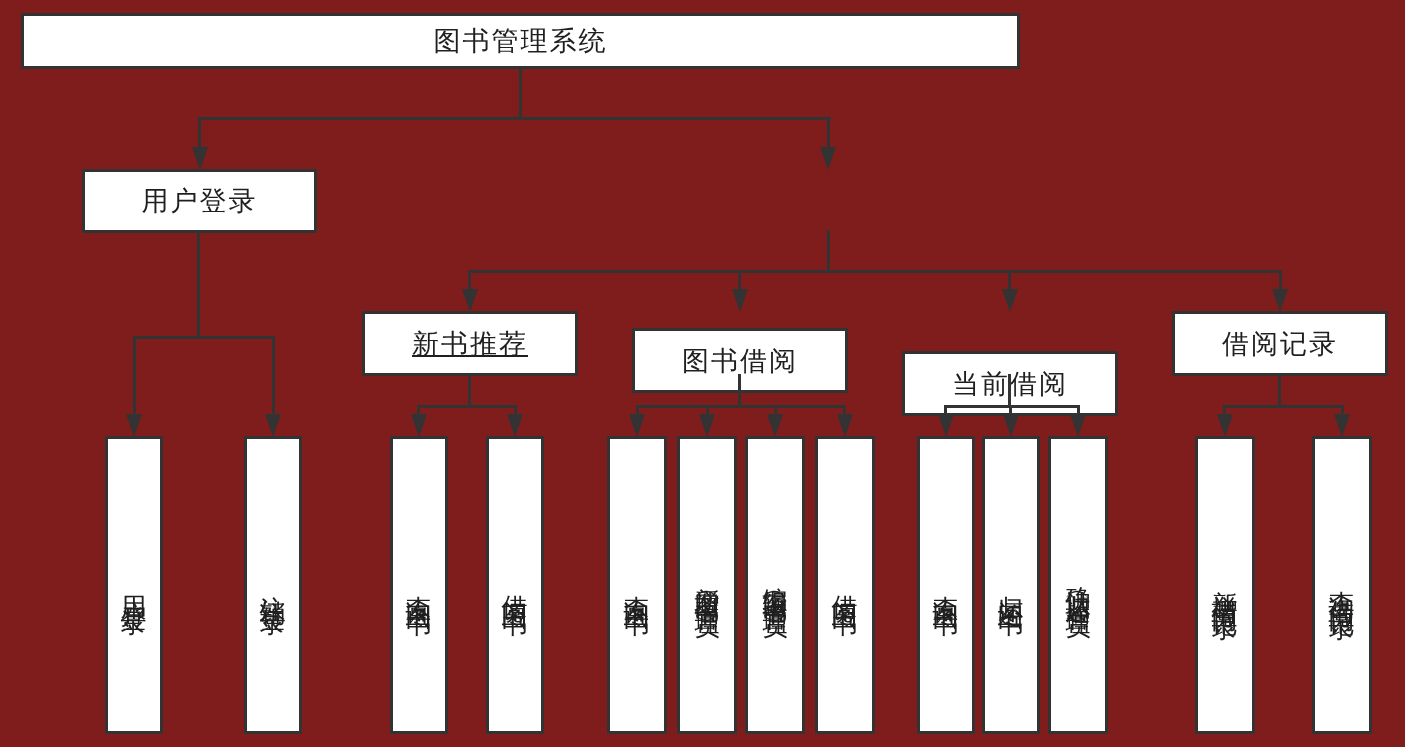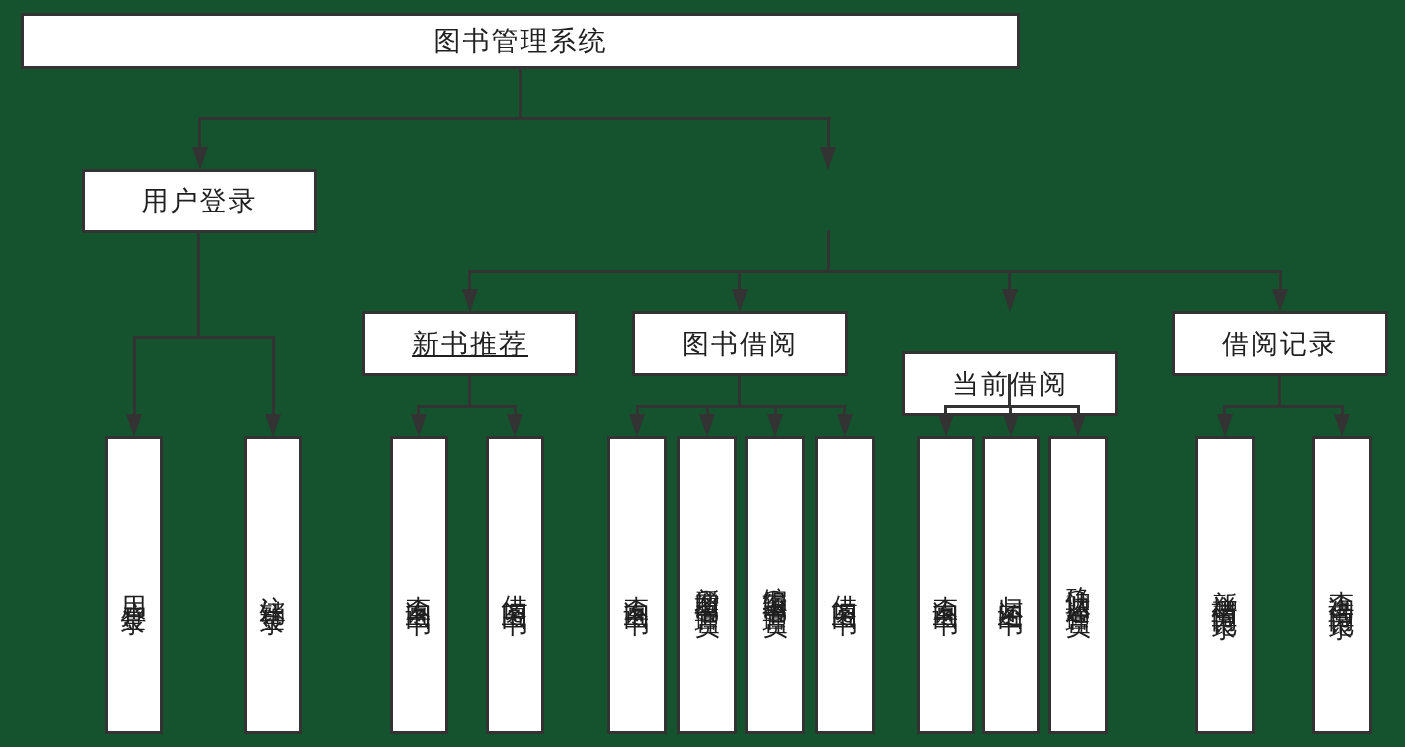--- a/index.html
+++ b/index.html
@@ -1,20 +1,20 @@
 <!DOCTYPE html>
 <html><head>
 <meta charset="utf-8">
 <style>
   html, body { margin: 0; padding: 0; background: #ffffff; }
   #stage {
     position: relative;
     width: 1405px;
     height: 747px;
-    background: #14532d;
+    background: #7f1d1d;
     font-family: "DejaVu Sans", "Liberation Sans", sans-serif;
     overflow: hidden;
   }
   .box {
     position: absolute;
     box-sizing: border-box;
     border: 3px solid #333333;
     background: #ffffff;
     display: flex;
     align-items: center;
@@ -62,21 +62,21 @@
 
   <div class="box hdr" style="left:82px; top:169px; width:235px; height:64px;">
     <span>用户登录</span>
   </div>
 
 
   <div class="box hdr" style="left:362px; top:311px; width:216px; height:65px;text-decoration:underline;">
     <span>新书推荐</span>
   </div>
 
-  <div class="box hdr" style="left:632px; top:311px; width:216px; height:65px;">
+  <div class="box hdr" style="left:632px; top:328px; width:216px; height:65px;">
     <span>图书借阅</span>
   </div>
 
   <div class="box hdr" style="left:902px; top:311px; width:216px; height:65px;margin-top:40px;">
     <span>当前借阅</span>
   </div>
 
   <div class="box hdr" style="left:1172px; top:311px; width:216px; height:65px;">
     <span>借阅记录</span>
   </div>

